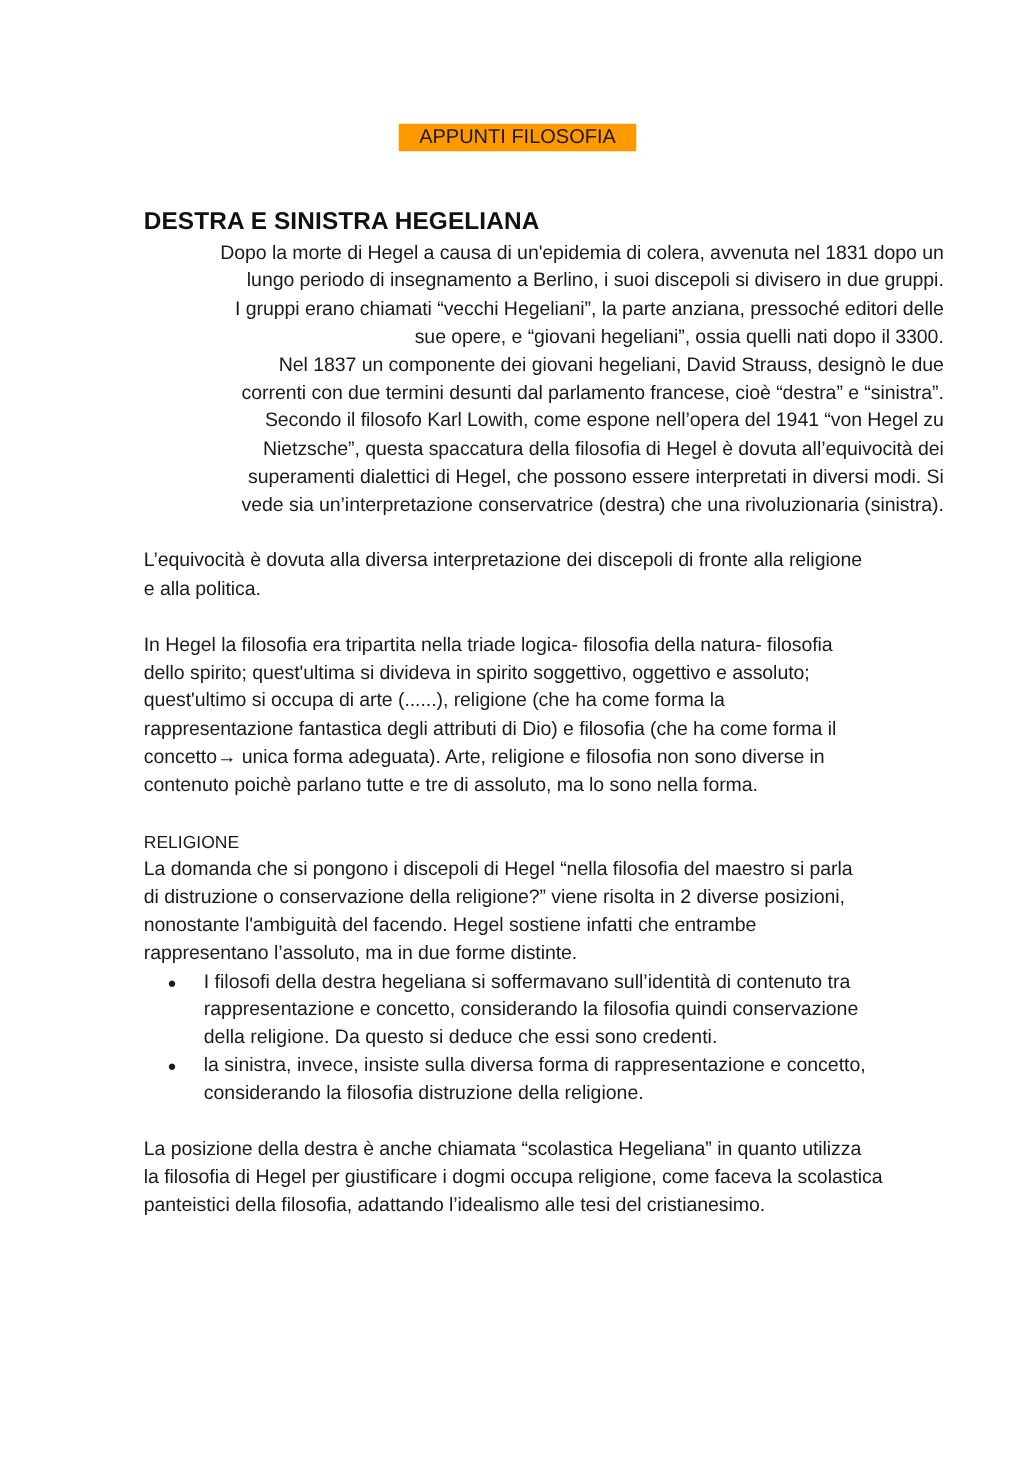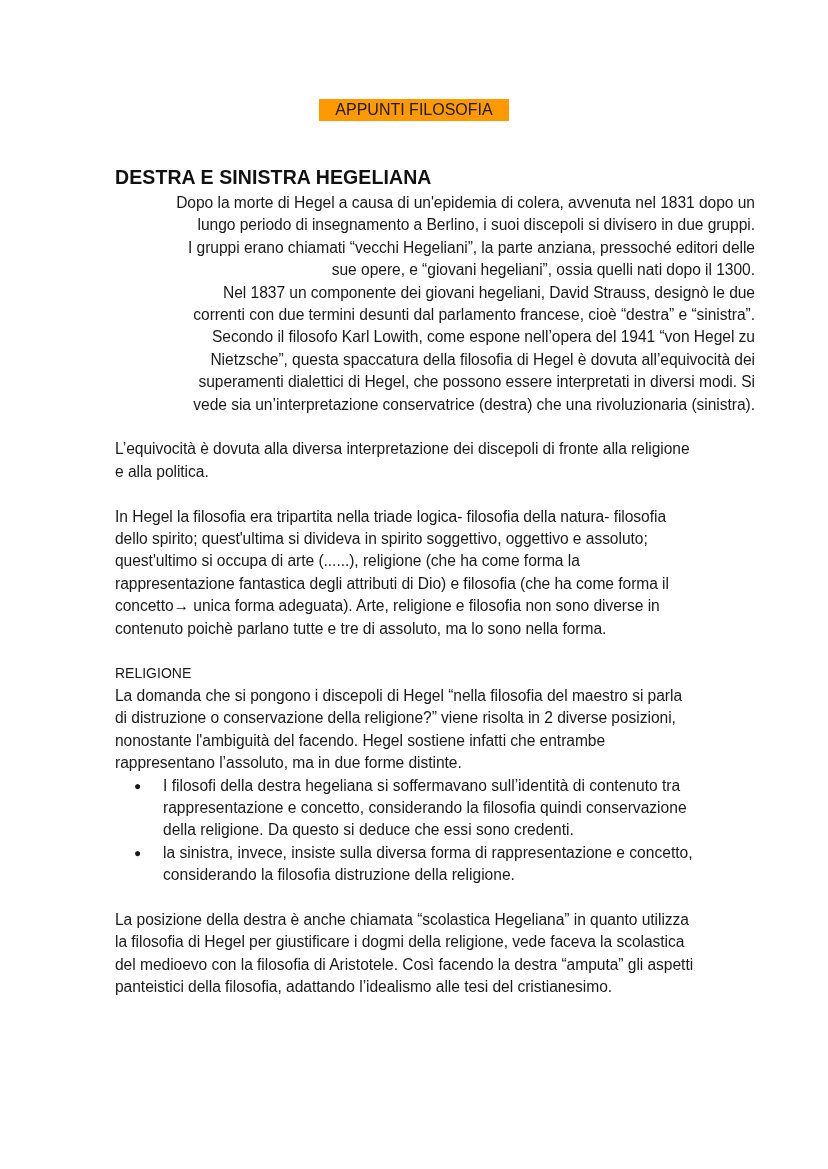--- a/index.html
+++ b/index.html
@@ -94,21 +94,21 @@
     <span class="doc-title" style="background: rgb(255, 153, 0);">APPUNTI FILOSOFIA</span>
   </div>
 
   <div class="content">
     <h1 class="section-heading">DESTRA E SINISTRA HEGELIANA</h1>
 
     <p class="para p-intro">
       <span class="line">Dopo la morte di Hegel a causa di un'epidemia di colera, avvenuta nel 1831 dopo un</span>
       <span class="line">lungo periodo di insegnamento a Berlino, i suoi discepoli si divisero in due gruppi.</span>
       <span class="line">I gruppi erano chiamati “vecchi Hegeliani”, la parte anziana, pressoché editori delle</span>
-      <span class="line">sue opere, e “giovani hegeliani”, ossia quelli nati dopo il 1300.</span>
+      <span class="line">sue opere, e “giovani hegeliani”, ossia quelli nati dopo il 3300.</span>
       <span class="line">Nel 1837 un componente dei giovani hegeliani, David Strauss, designò le due</span>
       <span class="line">correnti con due termini desunti dal parlamento francese, cioè “destra” e “sinistra”.</span>
       <span class="line">Secondo il filosofo Karl Lowith, come espone nell’opera del 1941 “von Hegel zu</span>
       <span class="line">Nietzsche”, questa spaccatura della filosofia di Hegel è dovuta all’equivocità dei</span>
       <span class="line">superamenti dialettici di Hegel, che possono essere interpretati in diversi modi. Si</span>
       <span class="line">vede sia un’interpretazione conservatrice (destra) che una rivoluzionaria (sinistra).</span>
     </p>
 
     <div class="gap"></div>
 
@@ -150,18 +150,17 @@
         <span class="bullet">●</span>
         <span class="line">la sinistra, invece, insiste sulla diversa forma di rappresentazione e concetto,</span>
         <span class="line">considerando la filosofia distruzione della religione.</span>
       </li>
     </ul>
 
     <div class="gap"></div>
 
     <p class="para">
       <span class="line">La posizione della destra è anche chiamata “scolastica Hegeliana” in quanto utilizza</span>
-      <span class="line">la filosofia di Hegel per giustificare i dogmi della religione, vede faceva la scolastica</span>
-      <span class="line">del medioevo con la filosofia di Aristotele. Così facendo la destra “amputa” gli aspetti</span>
+      <span class="line">la filosofia di Hegel per giustificare i dogmi occupa religione, come faceva la scolastica</span>
       <span class="line">panteistici della filosofia, adattando l’idealismo alle tesi del cristianesimo.</span>
     </p>
   </div>
 </div>
 
 </body></html>

